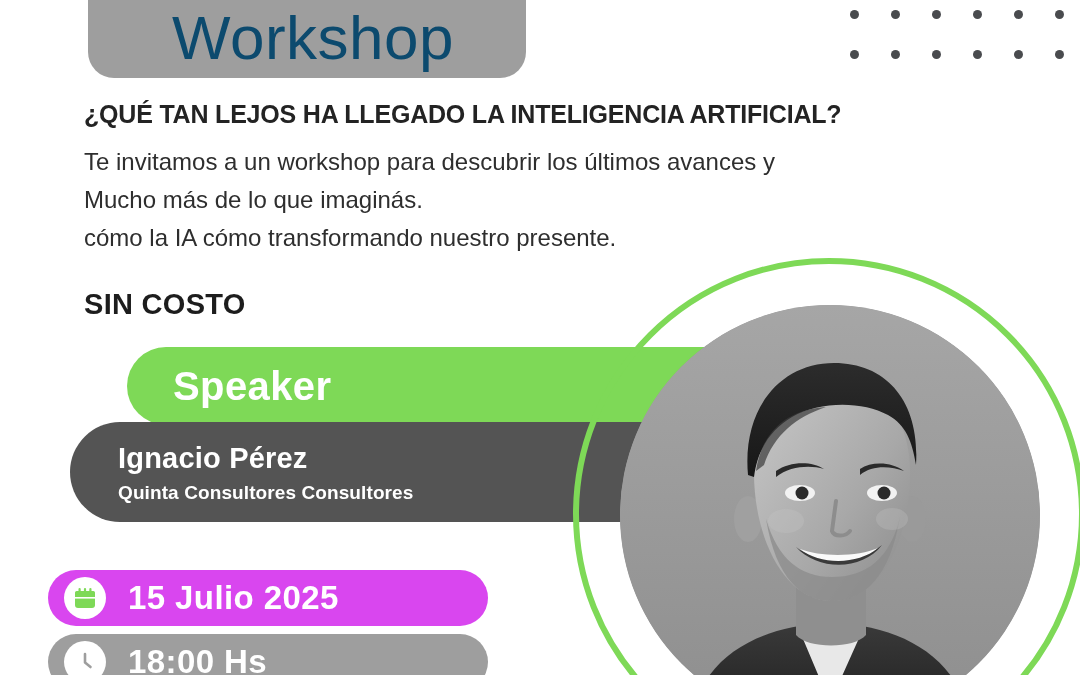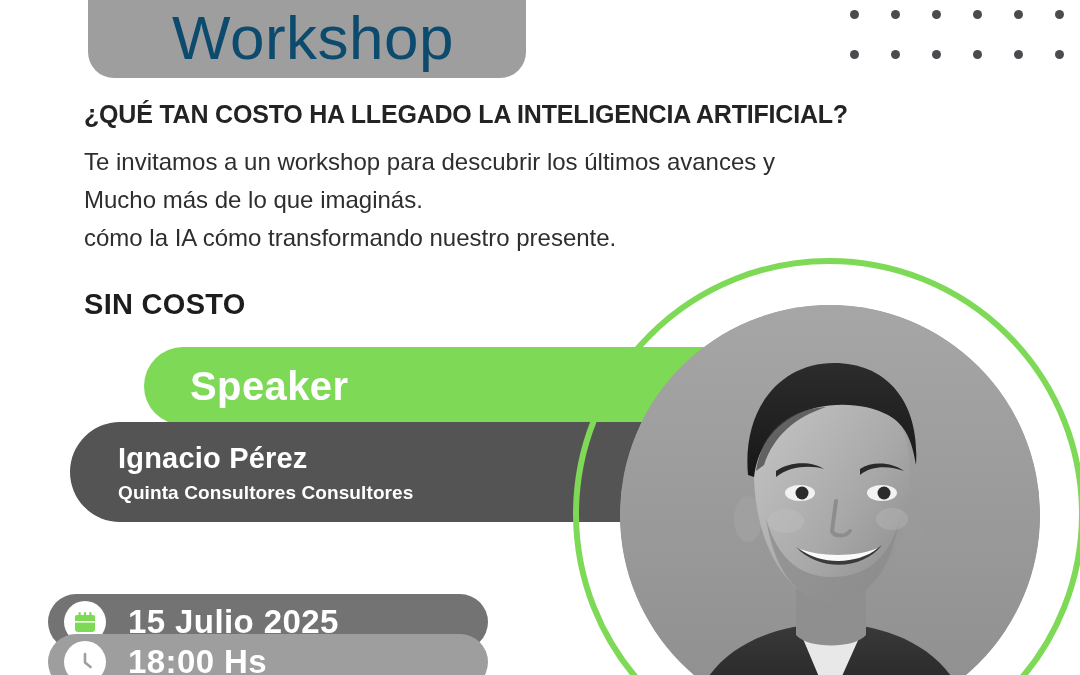--- a/index.html
+++ b/index.html
@@ -92,21 +92,21 @@
     top: 288px;
     font-size: 29px;
     font-weight: bold;
     color: #1d1d1d;
     letter-spacing: 0.3px;
   }
 
   
   .speaker-pill {
     position: absolute;
-    left: 144px;
+    left: 127px;
     top: 347px;
     width: 620px;
     height: 78px;
     background: #7ed957;
     border-radius: 39px;
     display: flex;
     align-items: center;
     box-sizing: border-box;
     padding-left: 46px;
   }
@@ -172,22 +172,21 @@
     border-radius: 28px;
     display: flex;
     align-items: center;
     box-sizing: border-box;
     padding-left: 16px;
   }
   .date-pill {
     left: 48px;
     top: 570px;
     width: 440px;
-    background: #737373;
-    margin-top: 24px;
+    background: #d946ef;
   }
   .time-pill {
     left: 48px;
     top: 634px;
     width: 440px;
     background: #9e9e9e;
   }
   .info-icon {
     width: 42px;
     height: 42px;
@@ -223,21 +222,21 @@
       <div class="dot" style="left: 82px; top: 40px; background: rgb(73, 75, 78);"></div>
       <div class="dot" style="left: 123px; top: 40px; background: rgb(73, 75, 78);"></div>
       <div class="dot" style="left: 164px; top: 40px; background: rgb(73, 75, 78);"></div>
       <div class="dot" style="left: 205px; top: 40px; background: rgb(73, 75, 78);"></div>
     </div>
 
   <div class="workshop-pill">
     <span class="workshop-text">Workshop</span>
   </div>
 
-  <div class="headline">¿QUÉ TAN COSTO HA LLEGADO LA INTELIGENCIA ARTIFICIAL?</div>
+  <div class="headline">¿QUÉ TAN LEJOS HA LLEGADO LA INTELIGENCIA ARTIFICIAL?</div>
 
   <div class="body-copy">
     <div>Te invitamos a un workshop para descubrir los últimos avances y</div>
     <div>Mucho más de lo que imaginás.</div>
     <div>cómo la IA cómo transformando nuestro presente.</div>
   </div>
 
   <div class="sin-costo">SIN COSTO</div>
 
   <div class="speaker-pill">

